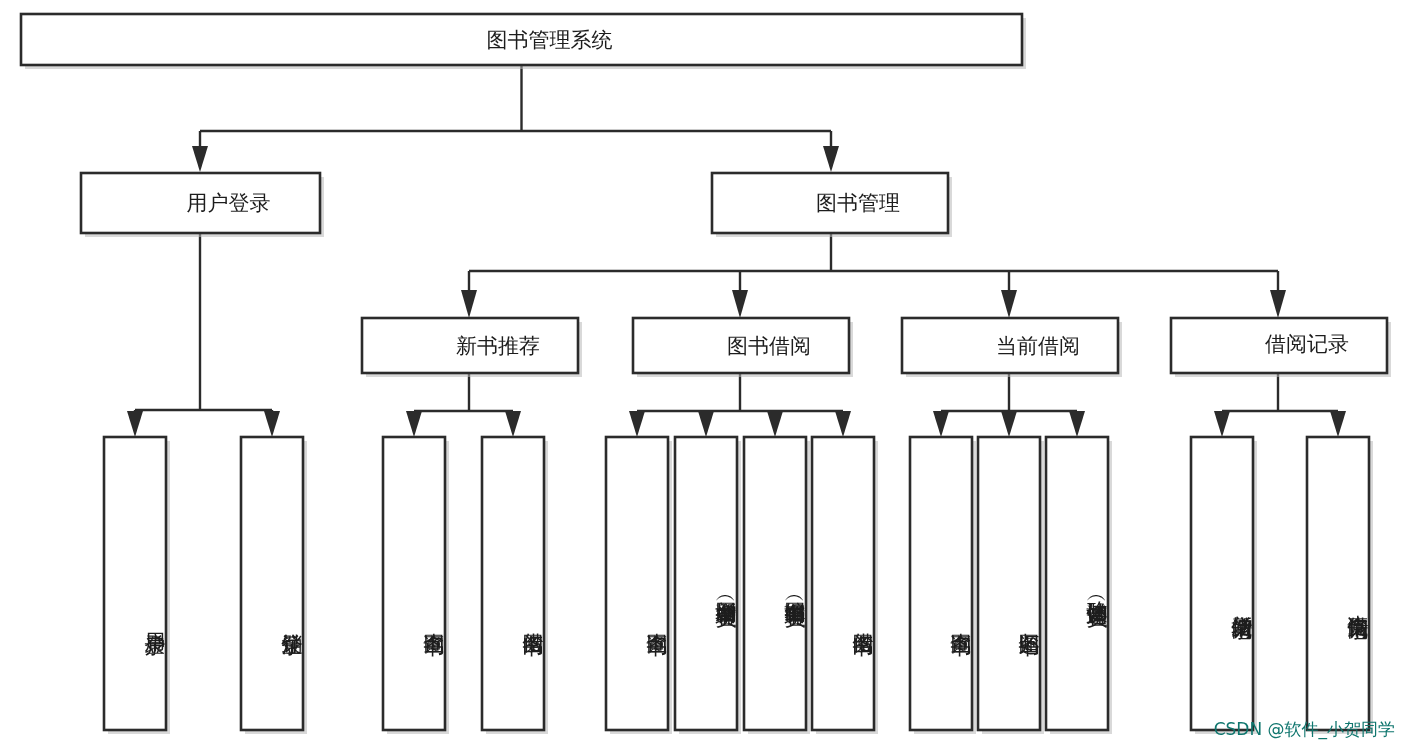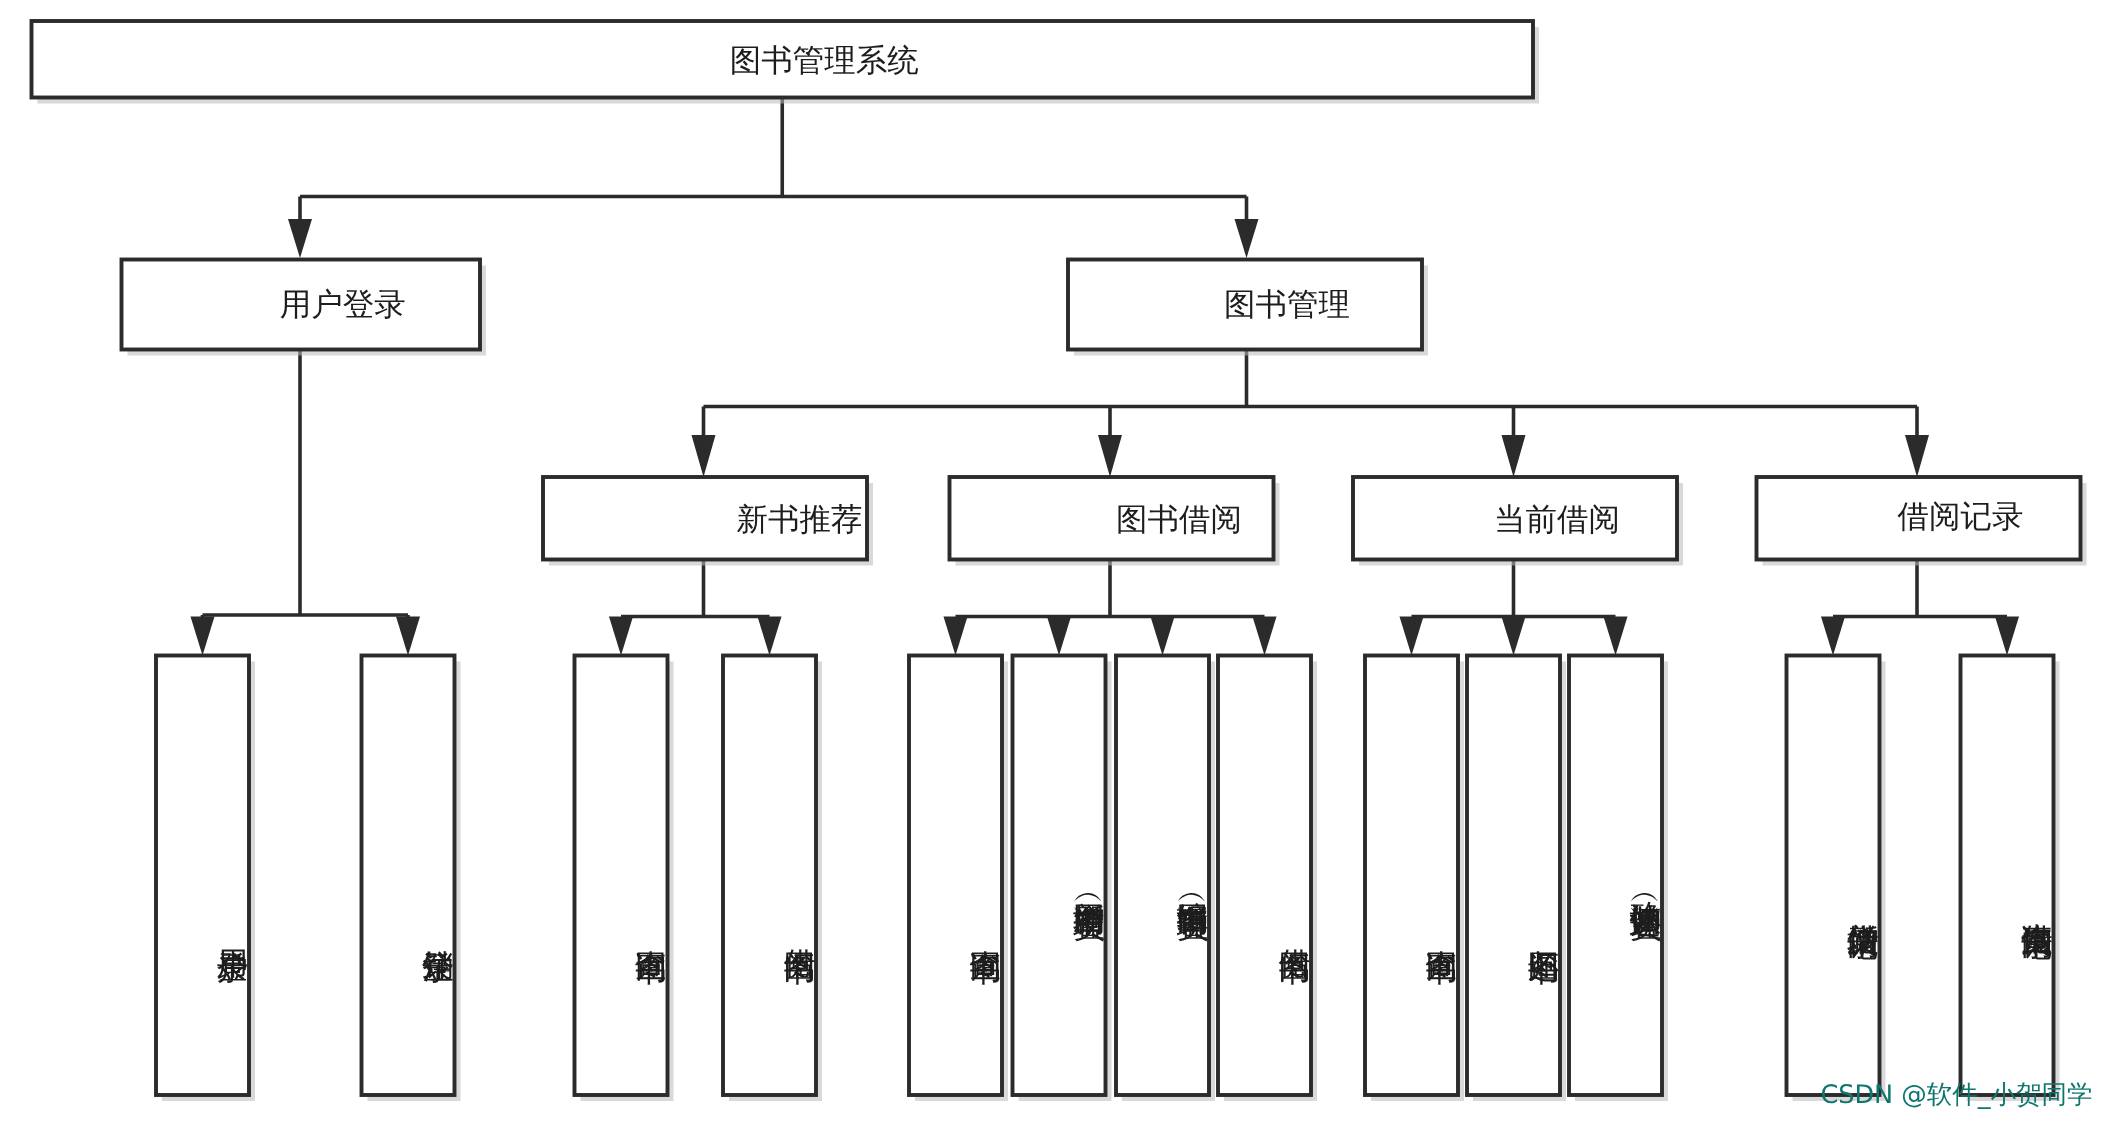--- a/index.html
+++ b/index.html
@@ -204,22 +204,22 @@
     <rect class="node-box" x="1191" y="437" width="62" height="293"></rect>
     <rect class="node-shadow" x="1311" y="441" width="62" height="293"></rect>
     <rect class="node-box" x="1307" y="437" width="62" height="293"></rect>
   </svg>
 
   <div class="hlabel" style="left:21px; top:14px; width:1001px; height:51px;">图书管理系统</div>
 
   <div class="hlabel" style="left:81px; top:173px; width:239px; height:60px;">用户登录</div>
   <div class="hlabel" style="left:712px; top:173px; width:236px; height:60px;">图书管理</div>
 
-  <div class="hlabel" style="left:362px; top:318px; width:216px; height:55px;margin-left:35px;">新书推荐</div>
-  <div class="hlabel" style="left:633px; top:318px; width:216px; height:55px;margin-left:17px;">图书借阅</div>
+  <div class="hlabel" style="left:362px; top:318px; width:216px; height:55px;">新书推荐</div>
+  <div class="hlabel" style="left:633px; top:318px; width:216px; height:55px;">图书借阅</div>
   <div class="hlabel" style="left:902px; top:318px; width:216px; height:55px;">当前借阅</div>
   <div class="hlabel" style="left:1171px; top:318px; width:216px; height:52px;">借阅记录</div>
 
   <div class="vlabel" style="left:104px; top:505px; width:62px; height:225px;">用户登录</div>
   <div class="vlabel" style="left:241px; top:505px; width:62px; height:225px;">注销登录</div>
 
   <div class="vlabel" style="left:383px; top:505px; width:62px; height:225px;">查询图书</div>
   <div class="vlabel" style="left:482px; top:505px; width:62px; height:225px;">借阅图书</div>
 
   <div class="vlabel" style="left:606px; top:505px; width:62px; height:225px;">查询图书</div>

